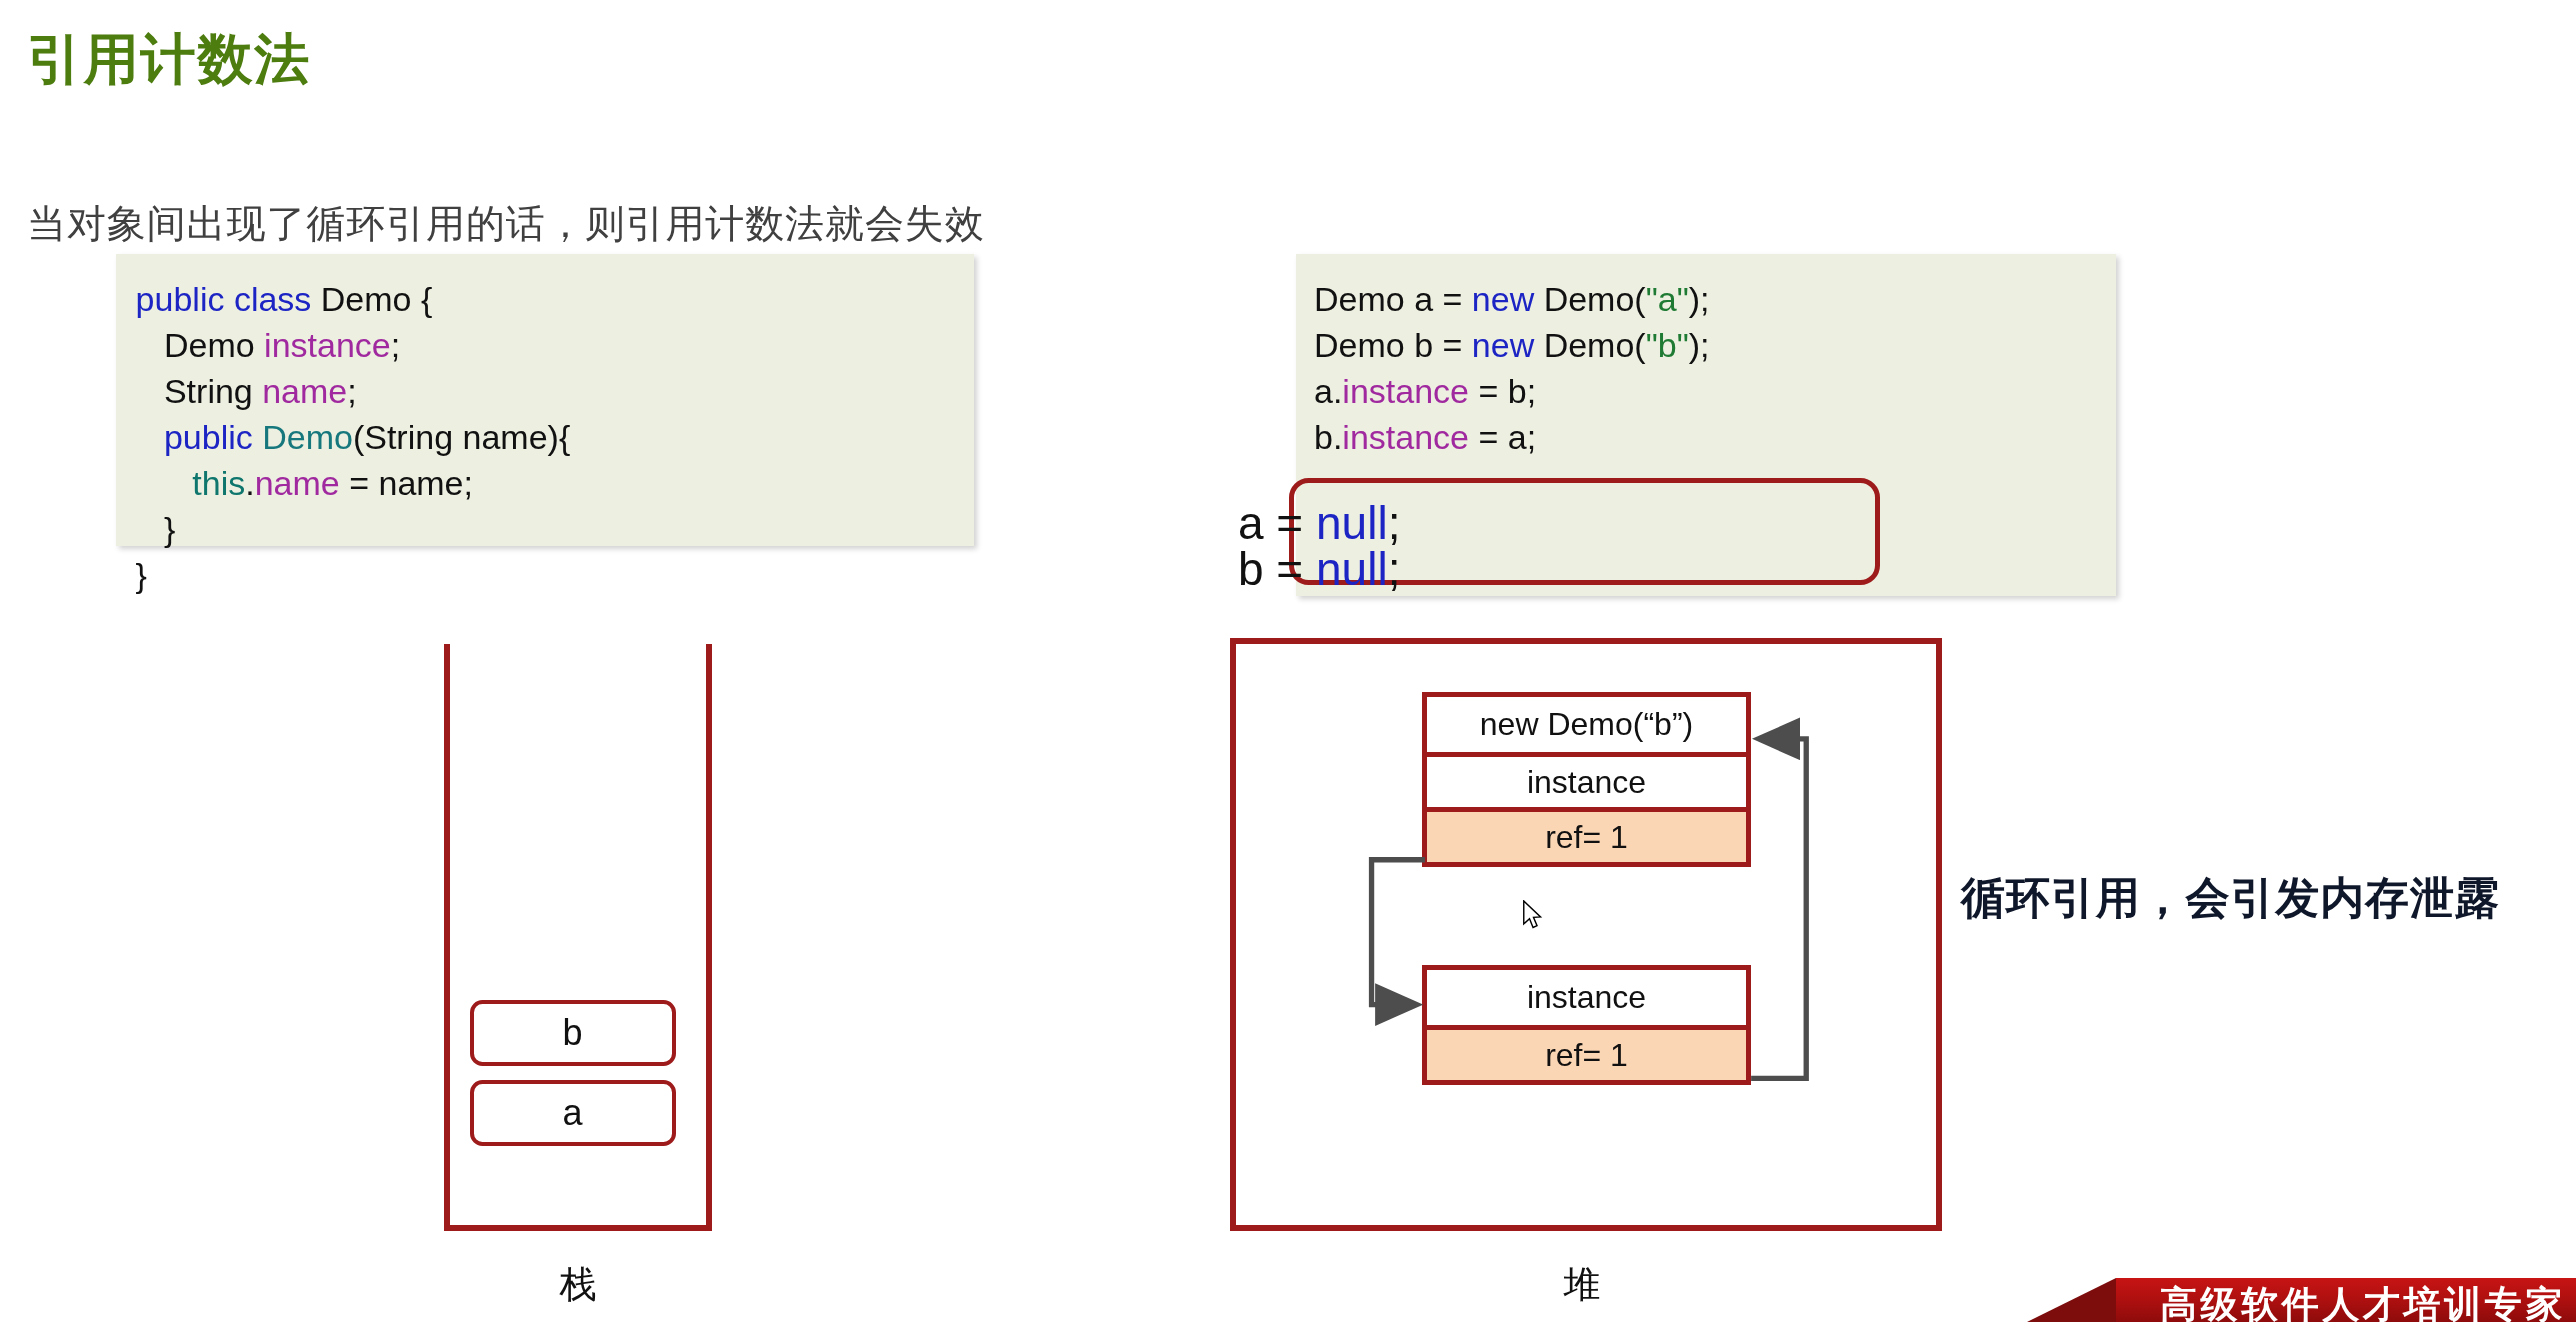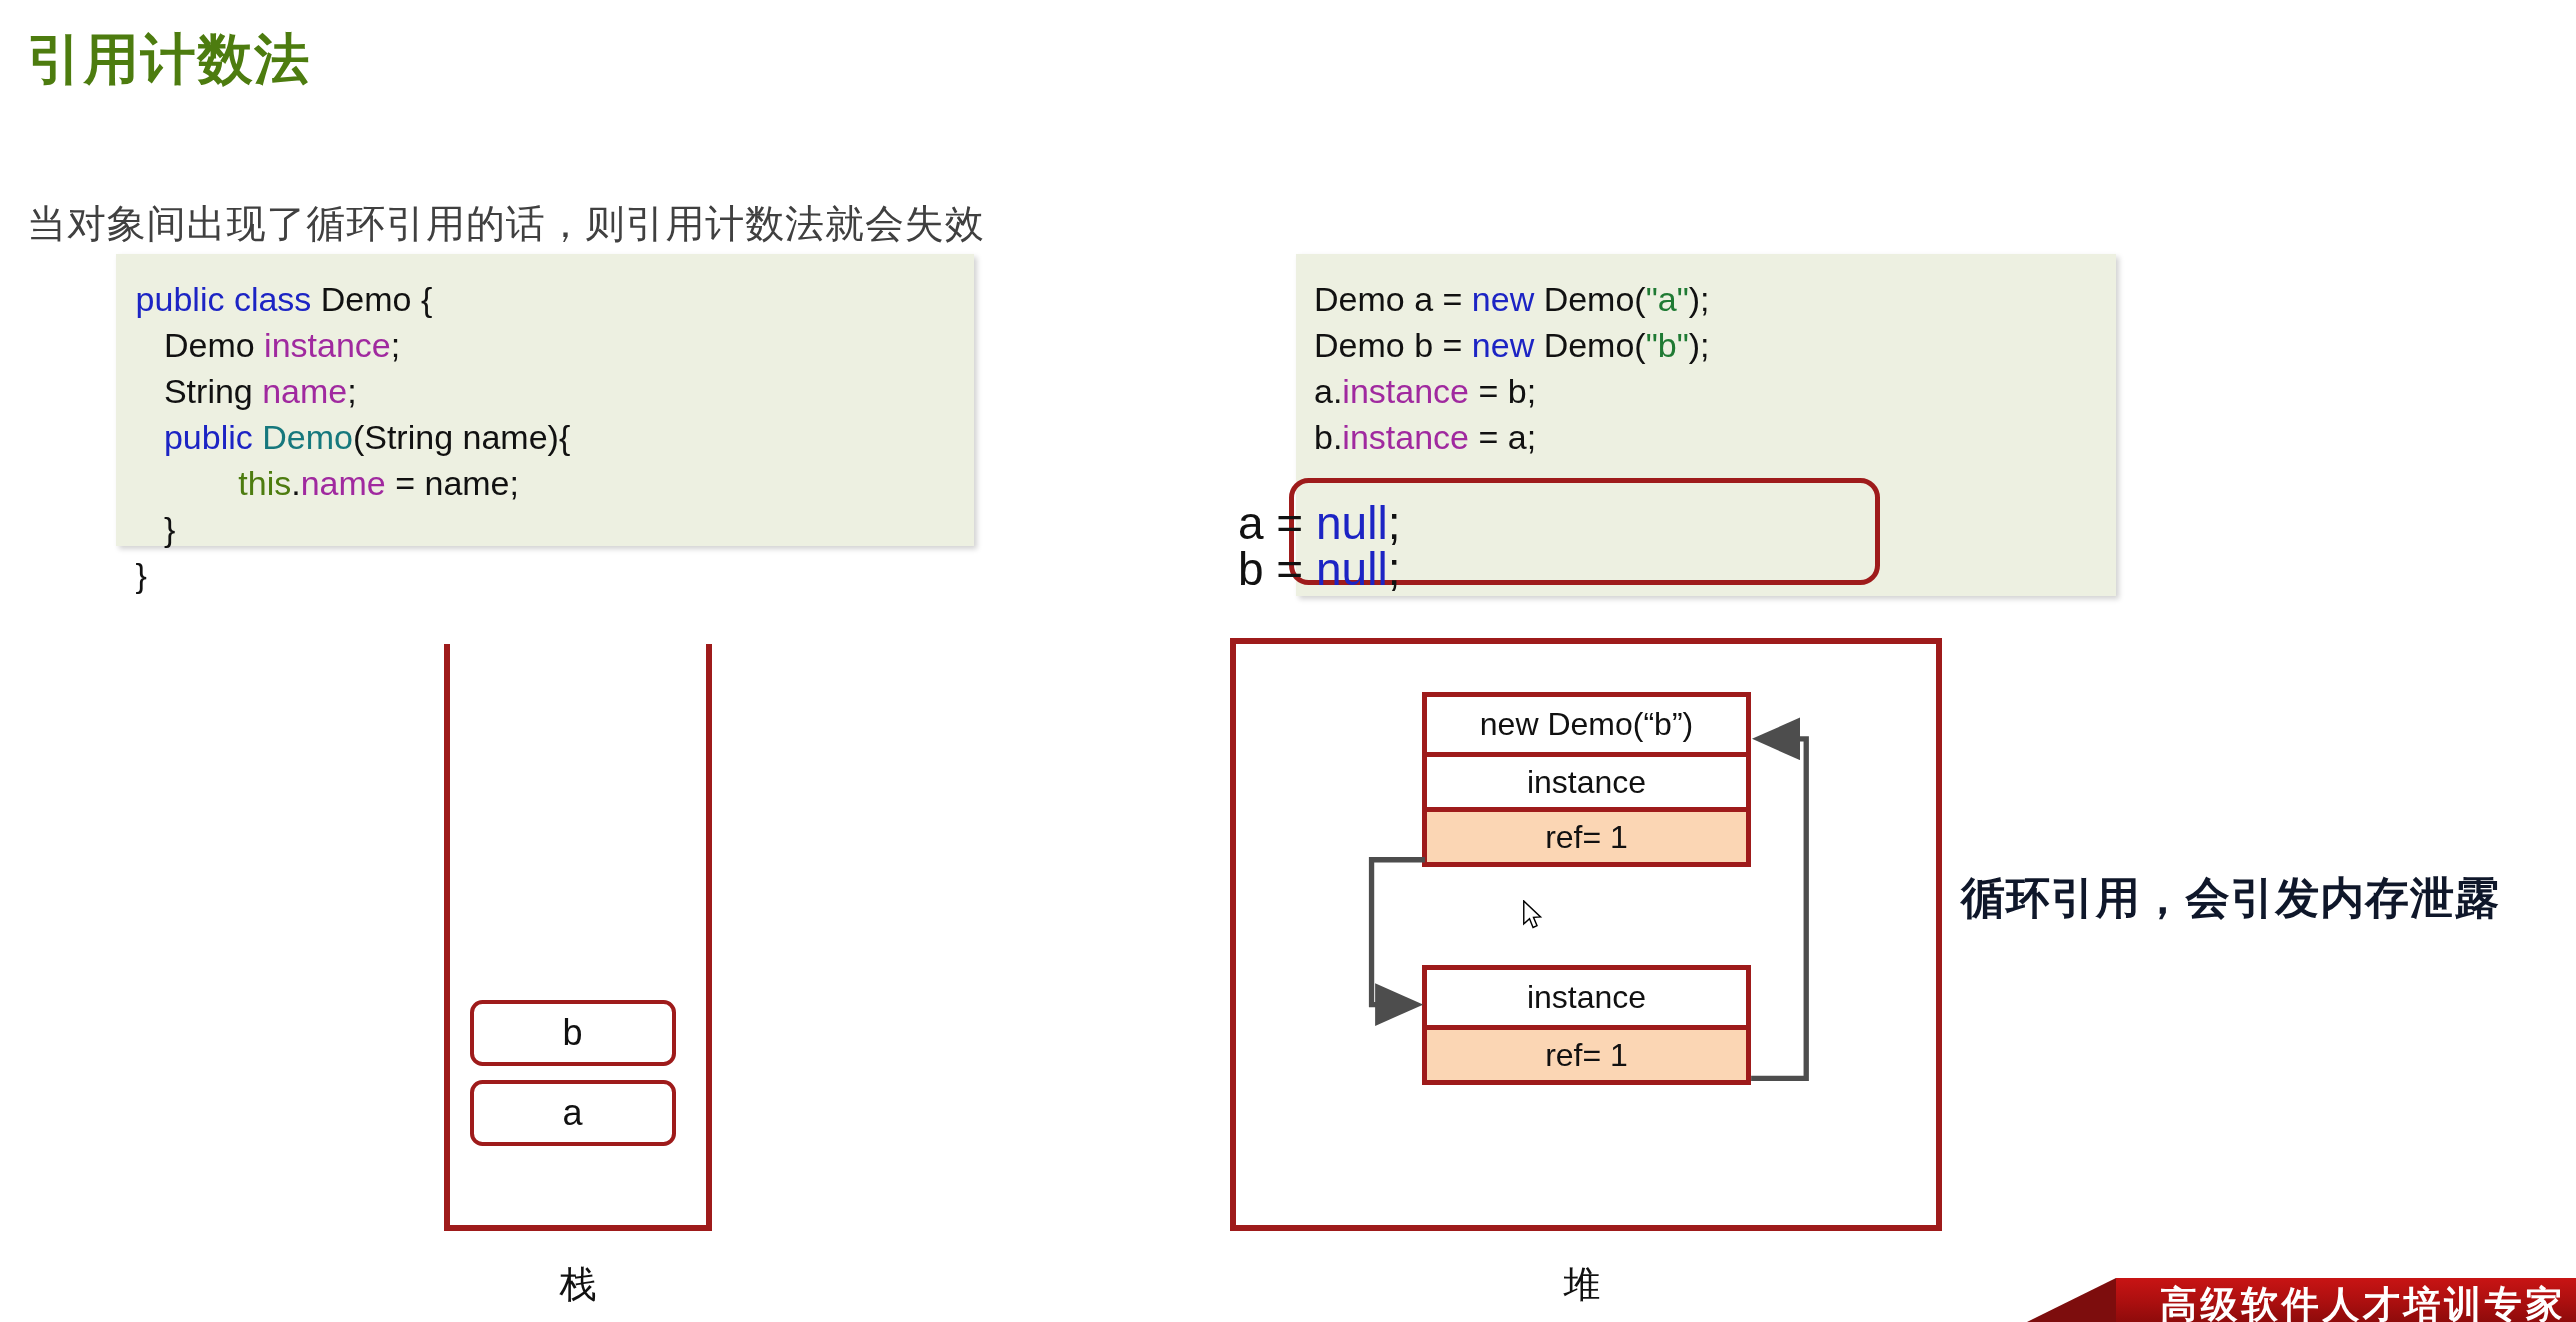--- a/index.html
+++ b/index.html
@@ -63,21 +63,21 @@
     top: 254px;
     width: 820px;
     height: 342px;
     padding: 21.3px 0 0 18px;
   }
   .code-line { display: block; height: 46px; }
   .kw   { color: #1c24c4; }
   .fld  { color: #a0299f; }
   .typ  { color: #16787d; }
   .str  { color: #1f7a33; }
-  .kw2  { color: #4d7c0f; margin-left: 46px; }
+  .kw2  { color: #0f766e; }
 
   
   .null-box {
     position: absolute;
     left: 1289px;
     top: 478px;
     width: 591px;
     height: 107px;
     border: 5.3px solid #9e1b1b;
     border-radius: 19.6px;

